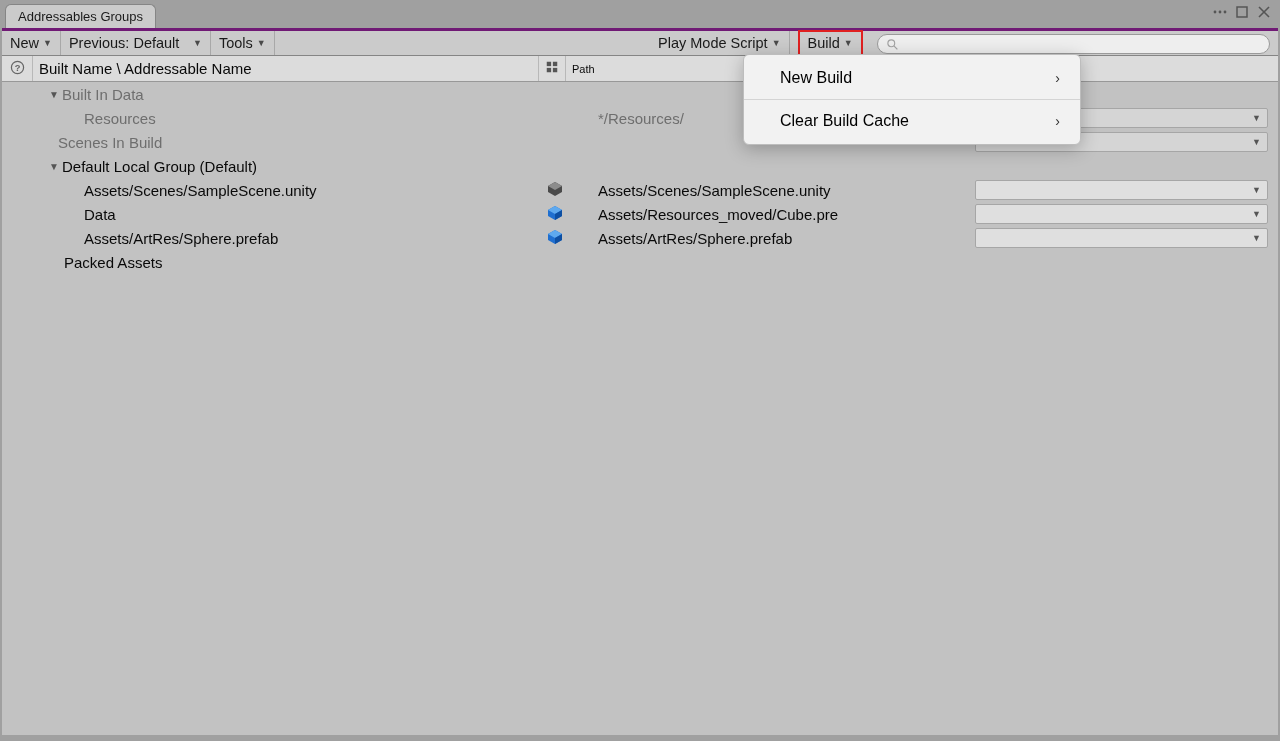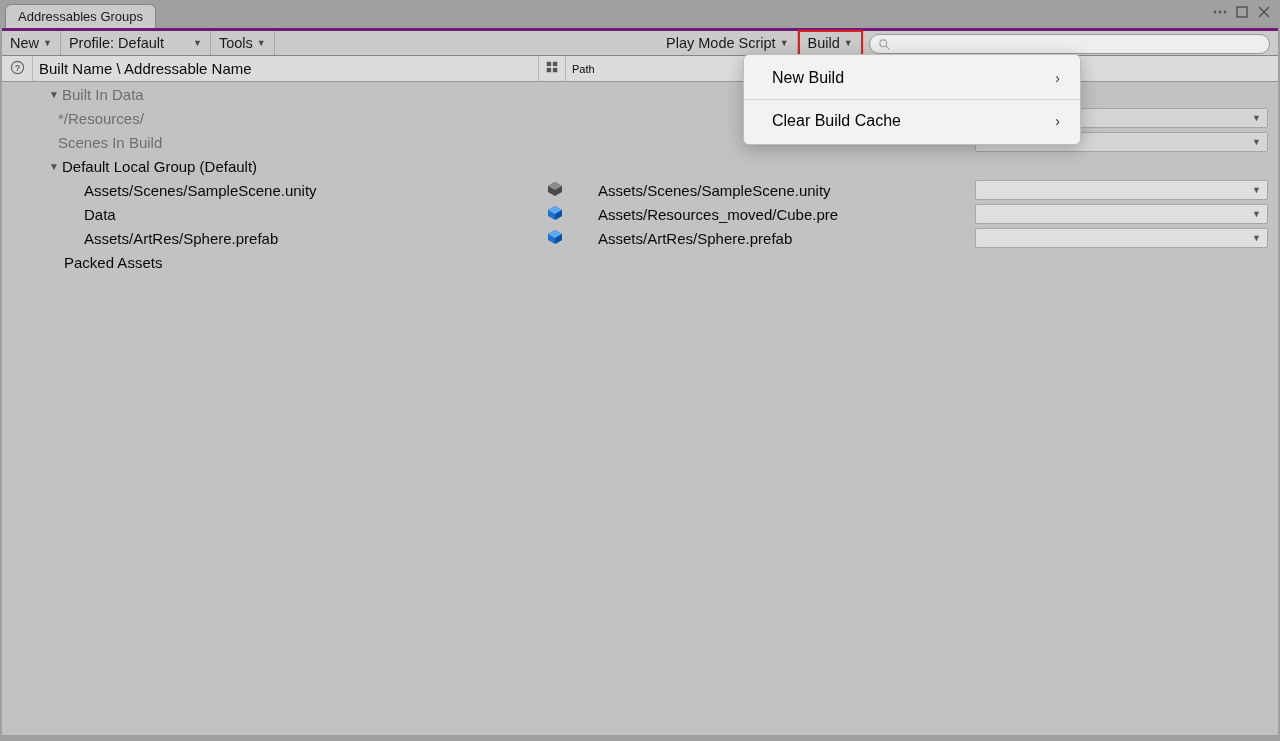--- a/index.html
+++ b/index.html
@@ -10,21 +10,21 @@
 
 
 .tabbar { height: 26px; display: flex; align-items: flex-end; background: #a0a0a0; position: relative; }
 .tab { background: #cbcbcb; border: 1px solid #858585; border-bottom: none; border-radius: 6px 6px 0 0; height: 24px; padding: 0 12px; display: flex; align-items: center; font-size: 13px; color: #1a1a1a; margin-left: 3px; }
 .tabbar-controls { position: absolute; right: 6px; top: 2px; display: flex; gap: 6px; }
 .tabbar-controls .ctl { width: 16px; height: 16px; display: flex; align-items: center; justify-content: center; color: #3a3a3a; font-size: 14px; cursor: default; }
 
 
 .toolbar { background: #cbcbcb; border-top: 3px solid #701a75; border-bottom: 1px solid #858585; height: 28px; display: flex; align-items: stretch; }
 .tbtn { display: flex; align-items: center; padding: 0 8px; border-right: 1px solid #a8a8a8; font-size: 14.5px; color: #1a1a1a; cursor: default; background: #cbcbcb; }
-.tbtn.highlight { border: 2px solid #e02020; background: #cbcbcb; margin: -1px 0; }
+.tbtn.highlight { border: 2px solid #e02020; background: #cbcbcb; margin: -1px 8px; }
 .tbtn .dd { margin-left: 4px; font-size: 9px; color: #4a4a4a; }
 .spacer { flex: 1; }
 .search { flex: 1; margin: 3px 8px 3px 6px; display: flex; align-items: center; background: #eeeeee; border: 1px solid #9a9a9a; border-radius: 12px; height: 20px; padding: 0 8px; }
 .search-icon { width: 13px; height: 13px; margin-right: 4px; opacity: .55; }
 .search input { border: none; background: transparent; outline: none; width: 100%; font-size: 12px; }
 
 
 .colhead { background: #dcdcdc; border-bottom: 1px solid #989898; height: 26px; display: flex; align-items: center; }
 .colhead .help { width: 30px; text-align: center; color: #555; font-weight: bold; }
 .colhead .c1 { width: 505px; padding-left: 6px; font-size: 15px; }
@@ -46,21 +46,21 @@
 .indent1 { padding-left: 82px; width: 540px; }
 .indent1b { padding-left: 62px; width: 540px; }
 .builtin { color: #6e6e6e; }
 .builtin-path { color: #6e6e6e; }
 
 
 .svgicon { width: 16px; height: 16px; }
 
 
 .menu { position: absolute; top: 54px; left: 743px; width: 338px; background: #f2f2f2; border: 1px solid #bdbdbd; border-radius: 6px; box-shadow: 0 4px 18px rgba(0,0,0,.25); padding: 6px 0; z-index: 10; }
-.menu-item { height: 34px; display: flex; align-items: center; padding: 0 20px 0 28px; font-size: 16px; color: #000; cursor: default; justify-content: space-between; }
+.menu-item { height: 34px; display: flex; align-items: center; padding: 0 20px 0 36px; font-size: 16px; color: #000; cursor: default; justify-content: space-between; }
 .menu-item .arrow { font-size: 14px; color: #333; }
 .menu-sep { height: 1px; background: #d4d4d4; margin: 4px 0; }
 </style>
 </head>
 <body>
 
 <div class="window">
 
   <div class="tabbar">
     <div class="tab">
@@ -87,21 +87,21 @@
       </div>
     </div>
   </div>
 
   <div class="toolbar">
     <div class="tbtn">
       <span>New</span>
         <span class="dd">▼</span>
     </div>
     <div class="tbtn" style="min-width:150px;">
-      <span>Profile:</span>&nbsp;
+      <span>Previous:</span>&nbsp;
       <span>Default</span>
       <span class="dd" style="margin-left:auto;">▼</span>
     </div>
     <div class="tbtn">
       <span>Tools</span>
         <span class="dd">▼</span>
     </div>
     <div class="spacer"></div>
     <div class="tbtn">
       <span>Play Mode Script</span>
@@ -146,20 +146,23 @@
 
   <div class="content">
 
     <div class="row">
       <div class="name indent0 builtin">
         <span class="foldout">▼</span>
         <span>Built In Data</span>
       </div>
     </div>
     <div class="row">
+      <div class="name indent1 builtin">
+          <span>Resources</span>
+        </div>
       <div class="iconcell"></div>
       <div class="pathcell builtin-path">
         <span style="flex:1">*/Resources/</span>
         <div class="labeldd" style="background:#d5d5d5;">
             <span class="dd">▼</span>
           </div>
       </div>
     </div>
     <div class="row">
       <div class="iconcell"></div>

